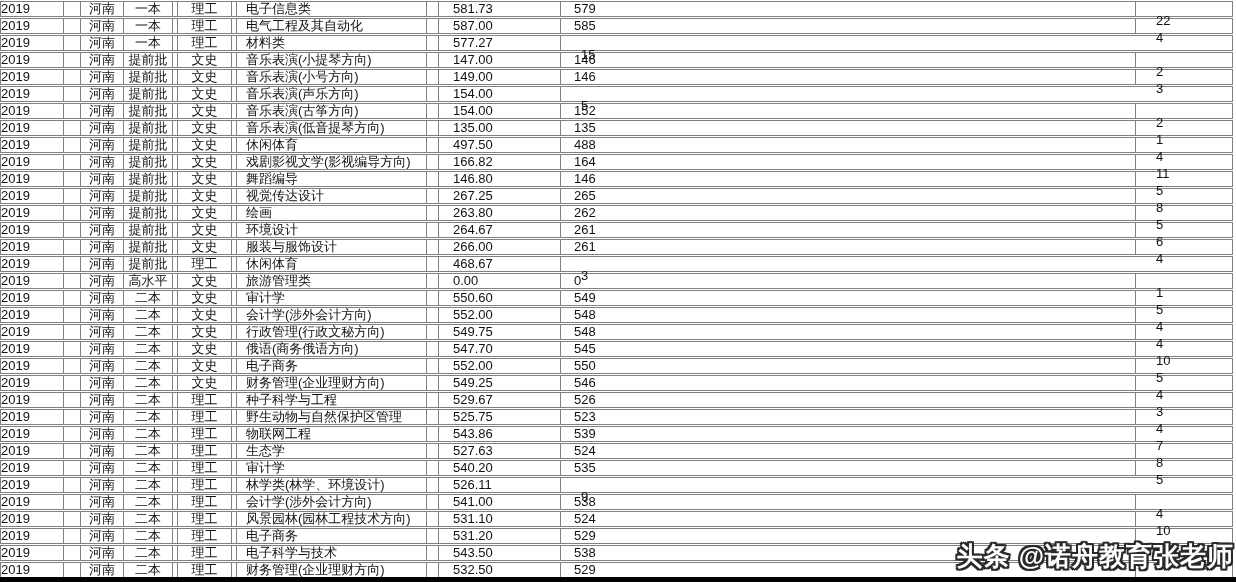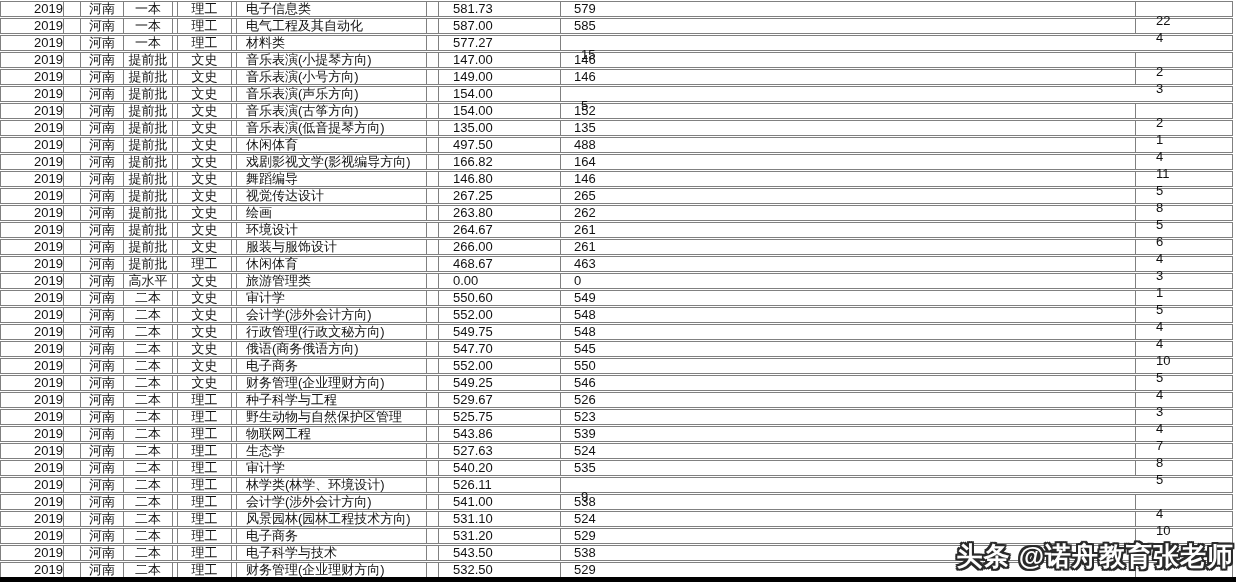--- a/index.html
+++ b/index.html
@@ -28,21 +28,21 @@
     box-sizing:border-box;
     border-right:1px solid var(--bc);
     height:14px;
     line-height:14px;
     font-size:13px;
     color:var(--tc);
     white-space:nowrap;
     overflow:hidden;
     flex:0 0 auto;
   }
-  .c-year {width:63px;text-align:right;}
+  .c-year {width:63px;text-align:left;}
   .c-sp1  {width:17px;}
   .c-prov {width:43px;text-align:center;}
   .c-batch{width:49px;text-align:center;}
   .c-sp2  {width:5px;}
   .c-subj {width:54px;text-align:center;}
   .c-sp3  {width:5px;}
   .c-major{width:190px;padding-left:9px;}
   .c-sp4  {width:12px;}
   .c-avg  {width:122px;padding-left:14px;}
   .c-min  {width:575px;padding-left:13px;}
@@ -280,21 +280,20 @@
         <span class="tcell c-year">2019</span>
         <span class="tcell c-sp1"></span>
         <span class="tcell c-prov">河南</span>
         <span class="tcell c-batch">提前批</span>
         <span class="tcell c-sp2"></span>
         <span class="tcell c-subj">理工</span>
         <span class="tcell c-sp3"></span>
         <span class="tcell c-major">休闲体育</span>
         <span class="tcell c-sp4"></span>
         <span class="tcell c-avg">468.67</span>
-        <span class="tcell c-min">463</span>
         <span class="tcell c-count">3</span>
       </div>
       <div class="trow">
         <span class="tcell c-year">2019</span>
         <span class="tcell c-sp1"></span>
         <span class="tcell c-prov">河南</span>
         <span class="tcell c-batch">高水平</span>
         <span class="tcell c-sp2"></span>
         <span class="tcell c-subj">文史</span>
         <span class="tcell c-sp3"></span>

